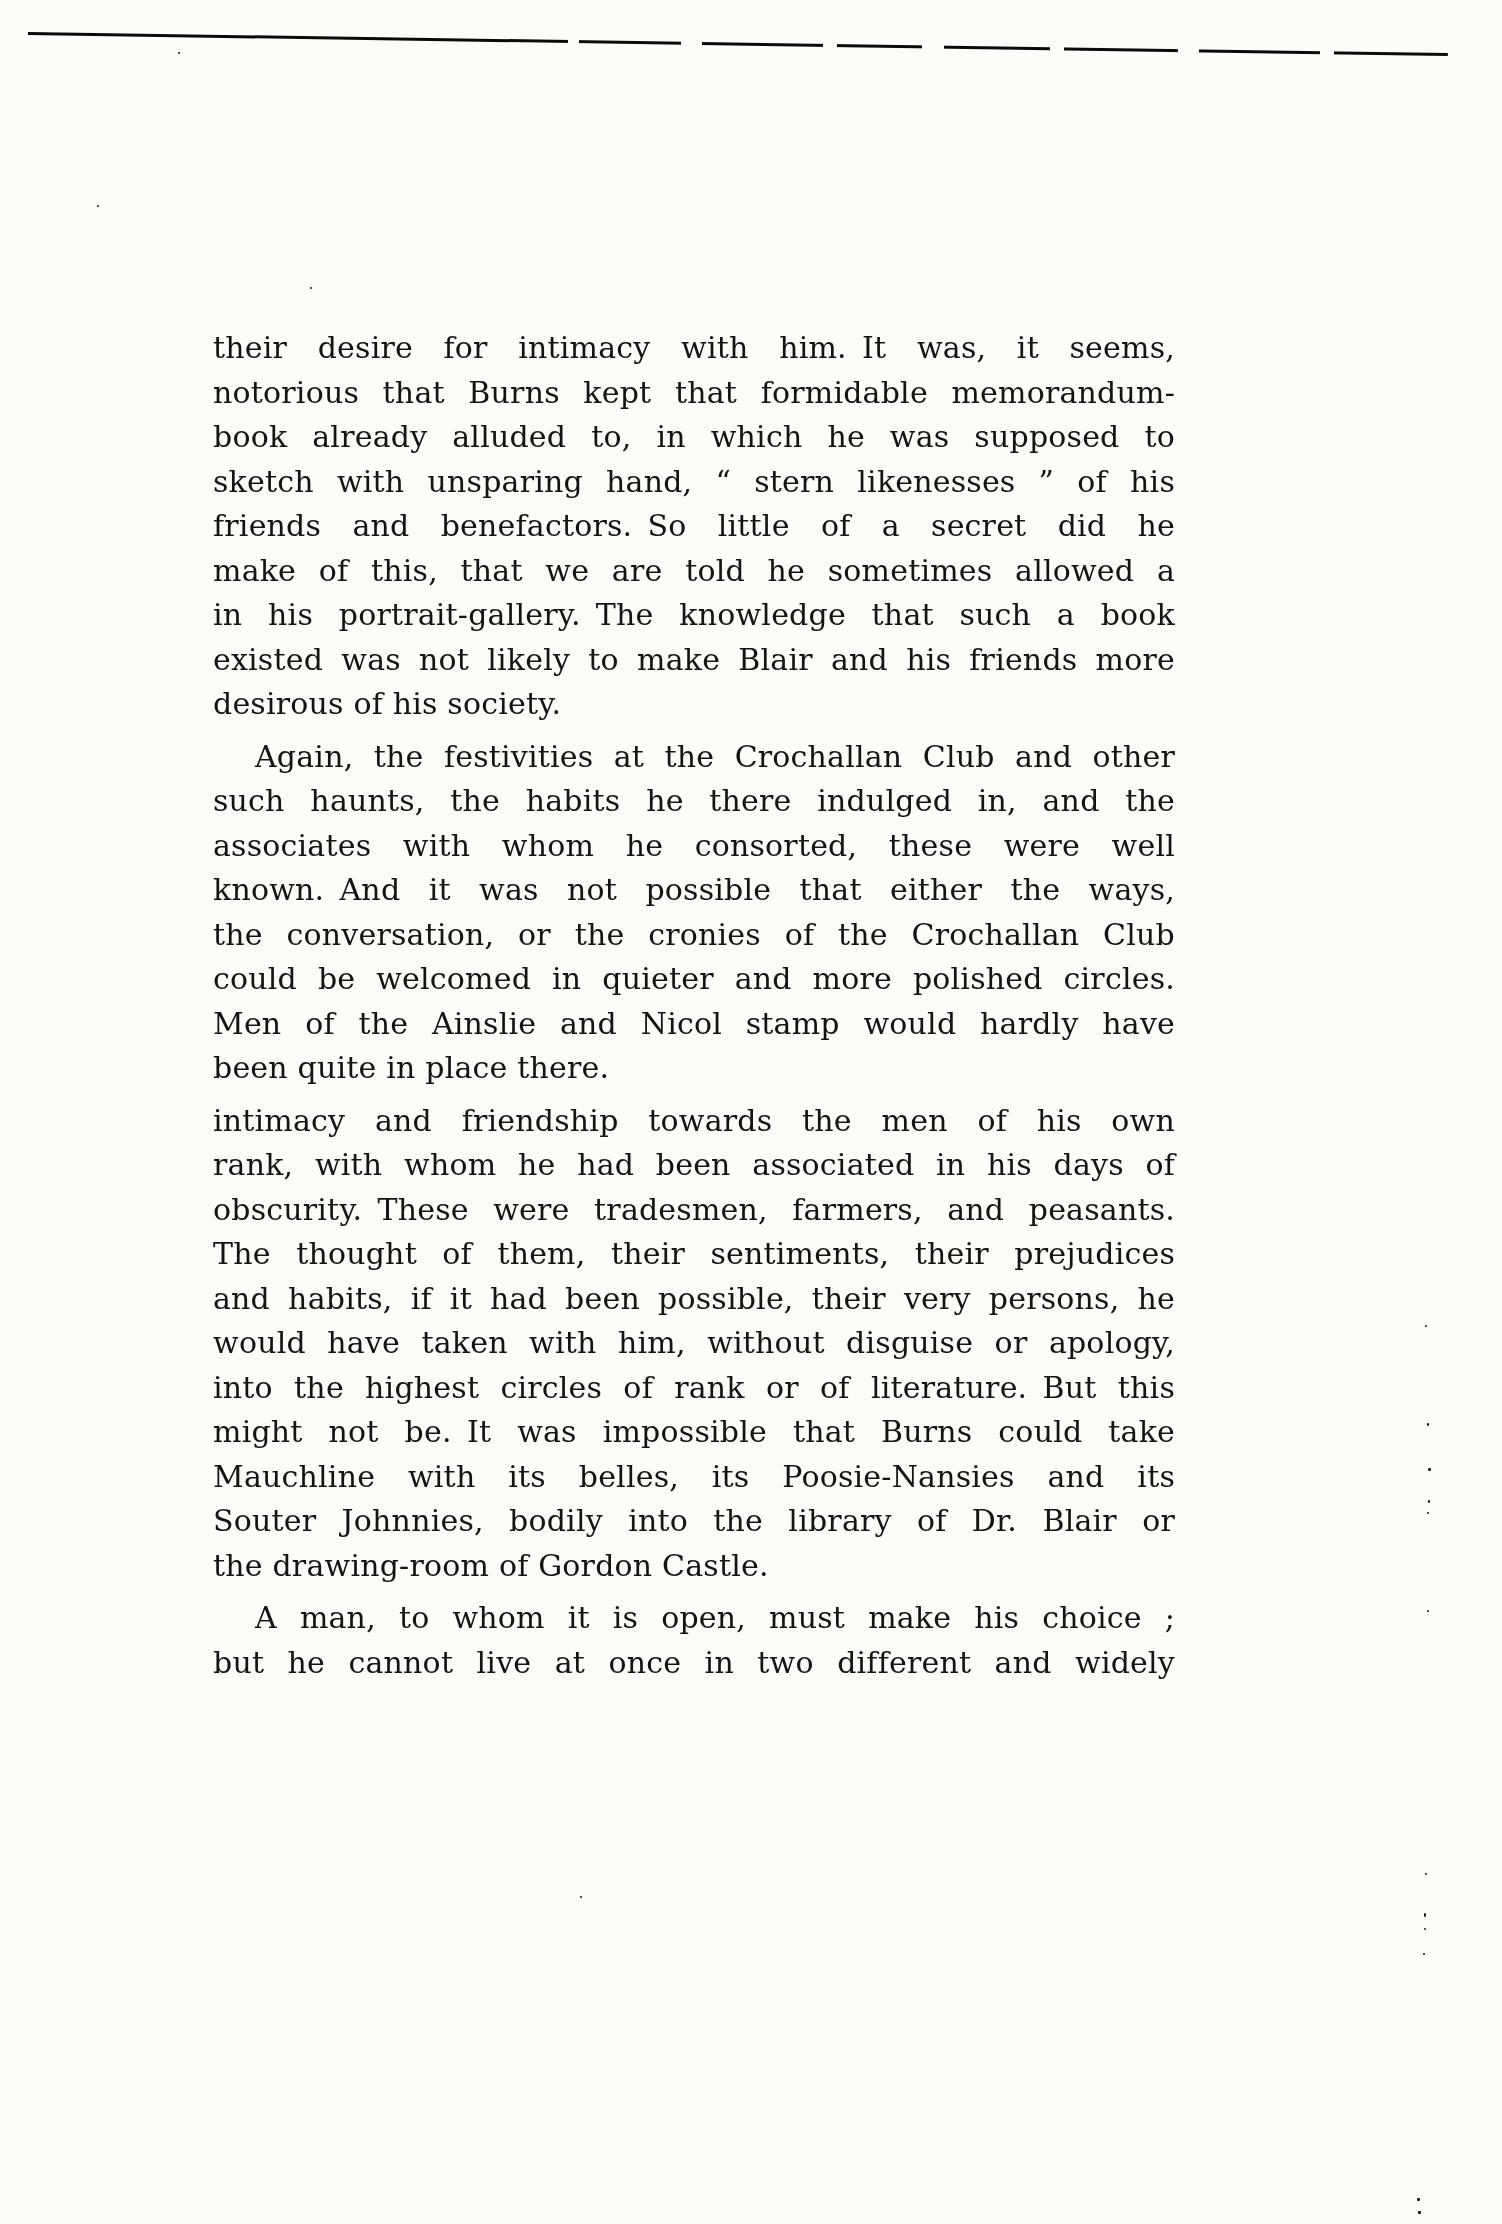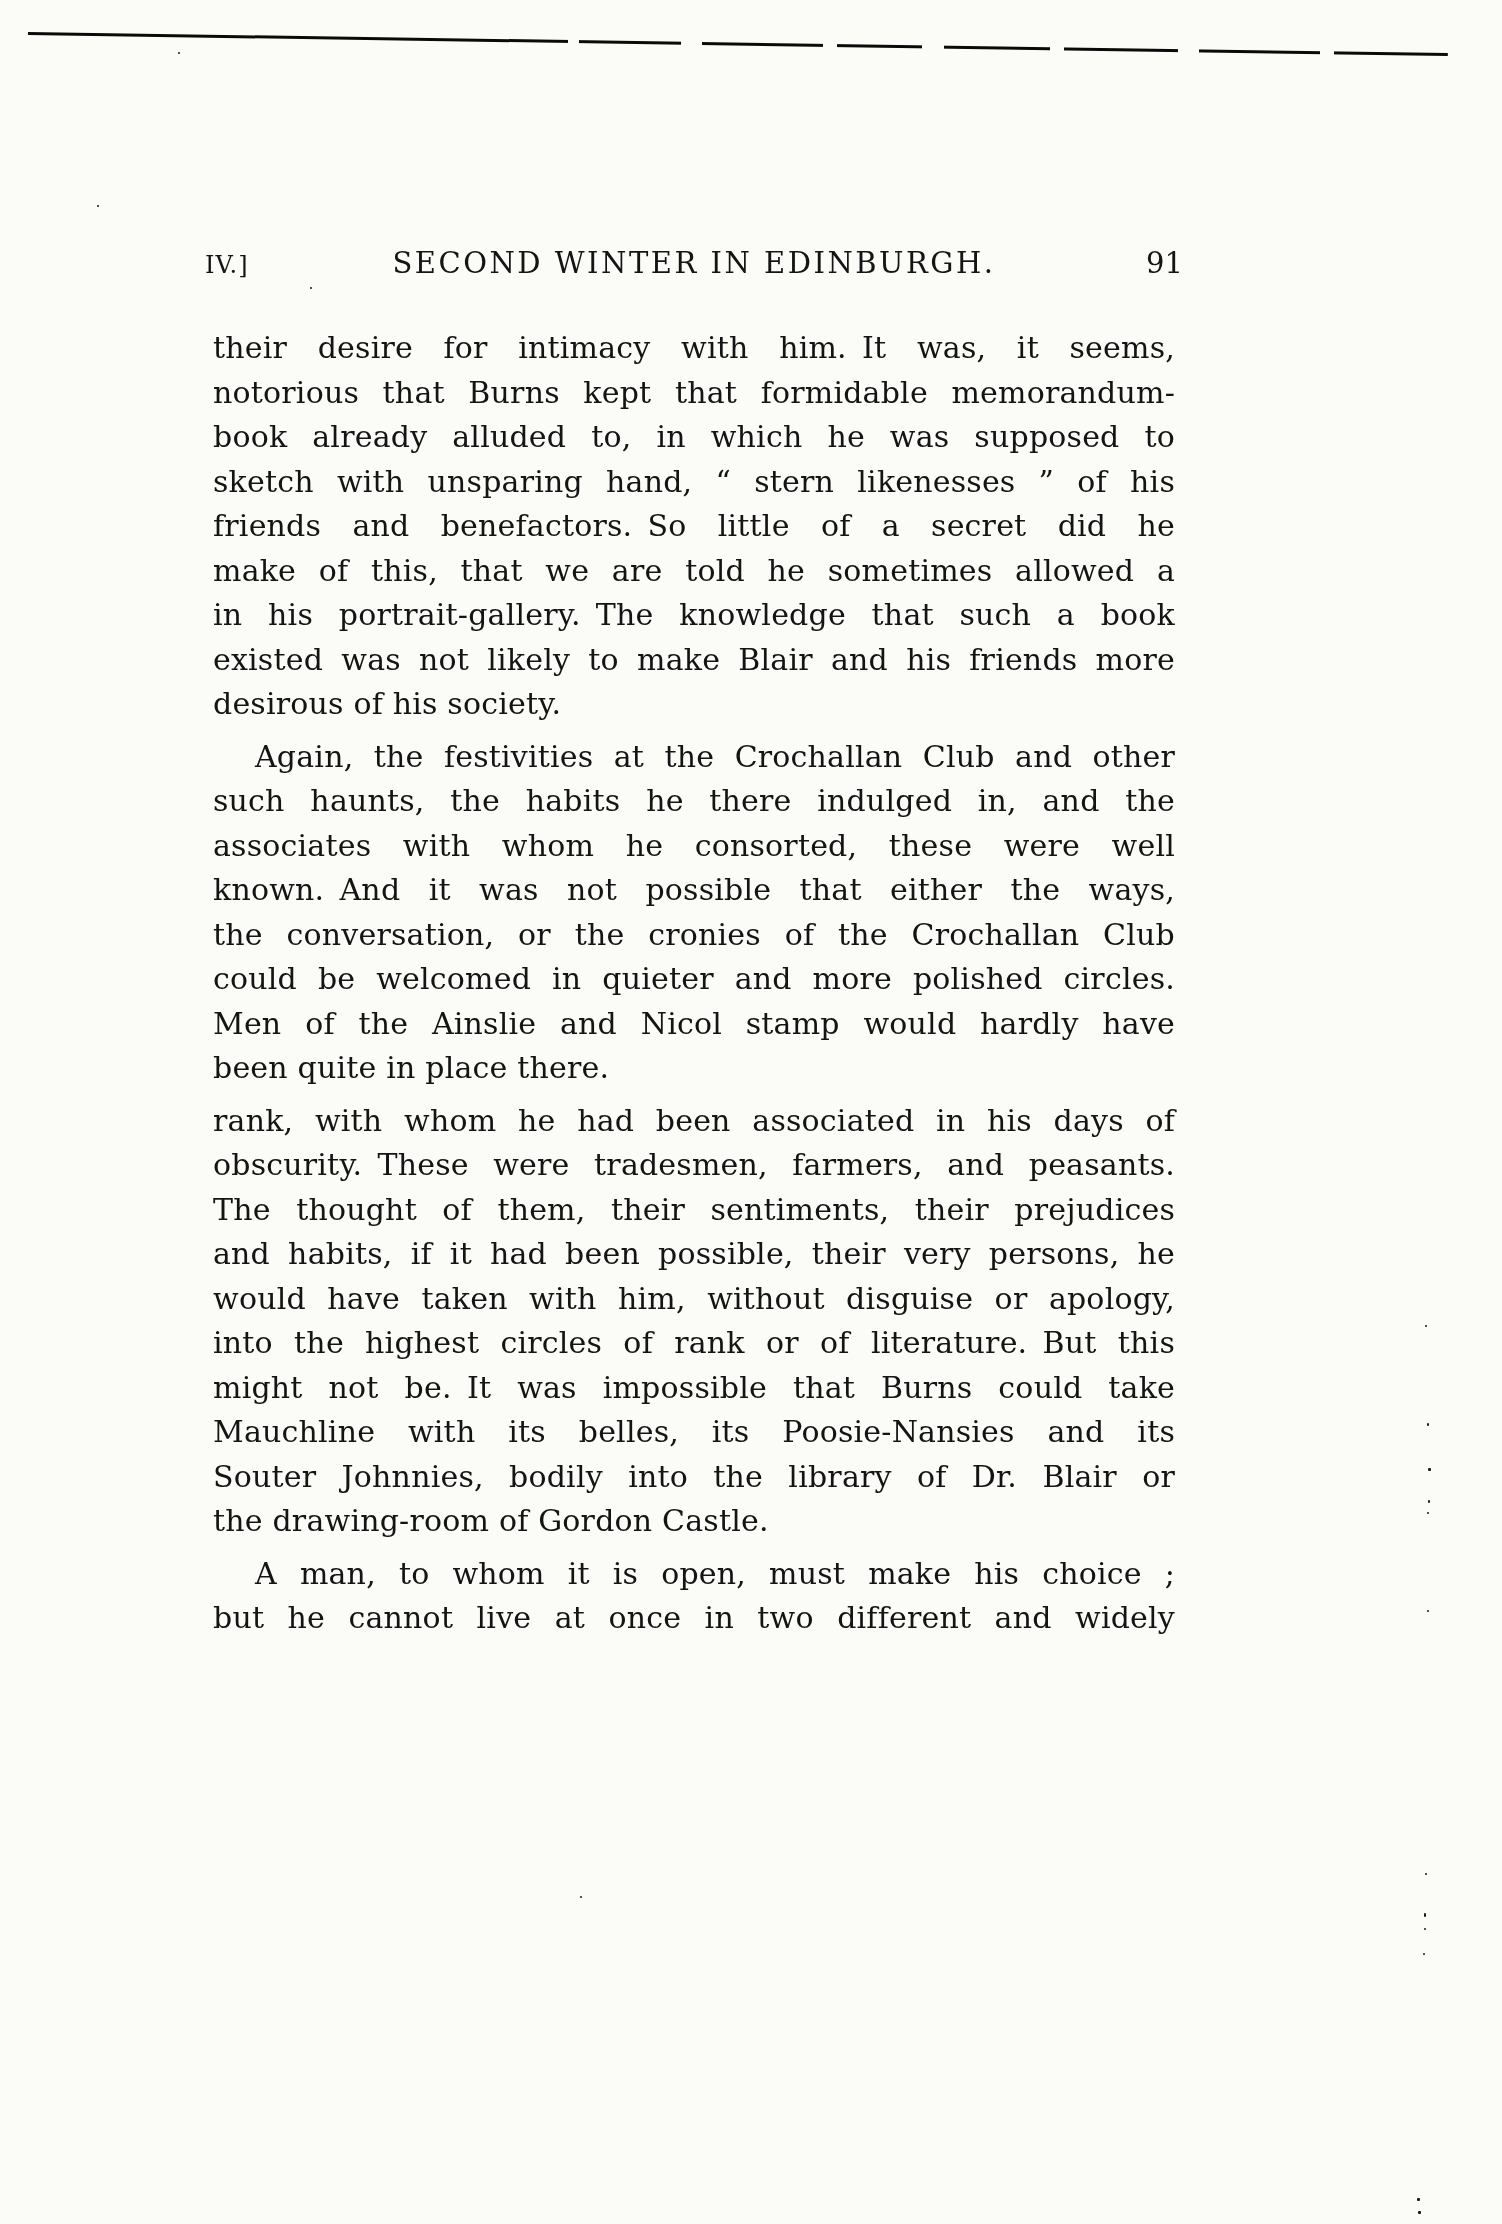--- a/index.html
+++ b/index.html
@@ -100,25 +100,20 @@
   <div class="speck" style="left:1427px;top:1512px;width:2px;height:2px;"></div>
   <div class="speck" style="left:1427px;top:1610px;width:2px;height:2px;"></div>
   <div class="speck" style="left:1425px;top:1873px;width:2px;height:2px;"></div>
   <div class="speck" style="left:1424px;top:1913px;width:2px;height:4px;"></div>
   <div class="speck" style="left:1424px;top:1928px;width:2px;height:2px;"></div>
   <div class="speck" style="left:1423px;top:1953px;width:2px;height:2px;"></div>
   <div class="speck" style="left:1417px;top:2198px;width:3px;height:3px;"></div>
   <div class="speck" style="left:1418px;top:2211px;width:3px;height:3px;"></div>
   <div class="speck" style="left:580px;top:1896px;width:2px;height:2px;"></div>
 
-  <div class="running-head">
-    <span class="chapter-marker">IV.]</span>
-    <span class="head-title">SECOND WINTER IN EDINBURGH.</span>
-    <span class="head-page-number">91</span>
-  </div>
 
   <div class="text-body">
       <div class="paragraph">
         <div class="line">their desire for intimacy with him. It was, it seems,</div>
         <div class="line">notorious that Burns kept that formidable memorandum-</div>
         <div class="line">book already alluded to, in which he was supposed to</div>
         <div class="line">sketch with unsparing hand, “ stern likenesses ” of his</div>
         <div class="line">friends and benefactors. So little of a secret did he</div>
         <div class="line">make of this, that we are told he sometimes allowed a</div>
         <div class="line">in his portrait-gallery. The knowledge that such a book</div>
@@ -129,20 +124,21 @@
         <div class="line indent">Again, the festivities at the Crochallan Club and other</div>
         <div class="line">such haunts, the habits he there indulged in, and the</div>
         <div class="line">associates with whom he consorted, these were well</div>
         <div class="line">known. And it was not possible that either the ways,</div>
         <div class="line">the conversation, or the cronies of the Crochallan Club</div>
         <div class="line">could be welcomed in quieter and more polished circles.</div>
         <div class="line">Men of the Ainslie and Nicol stamp would hardly have</div>
         <div class="line no-justify">been quite in place there.</div>
       </div>
       <div class="paragraph">
+        <div class="line">intimacy and friendship towards the men of his own</div>
         <div class="line">rank, with whom he had been associated in his days of</div>
         <div class="line">obscurity. These were tradesmen, farmers, and peasants.</div>
         <div class="line">The thought of them, their sentiments, their prejudices</div>
         <div class="line">and habits, if it had been possible, their very persons, he</div>
         <div class="line">would have taken with him, without disguise or apology,</div>
         <div class="line">into the highest circles of rank or of literature. But this</div>
         <div class="line">might not be. It was impossible that Burns could take</div>
         <div class="line">Mauchline with its belles, its Poosie-Nansies and its</div>
         <div class="line">Souter Johnnies, bodily into the library of Dr. Blair or</div>
         <div class="line no-justify">the drawing-room of Gordon Castle.</div>

